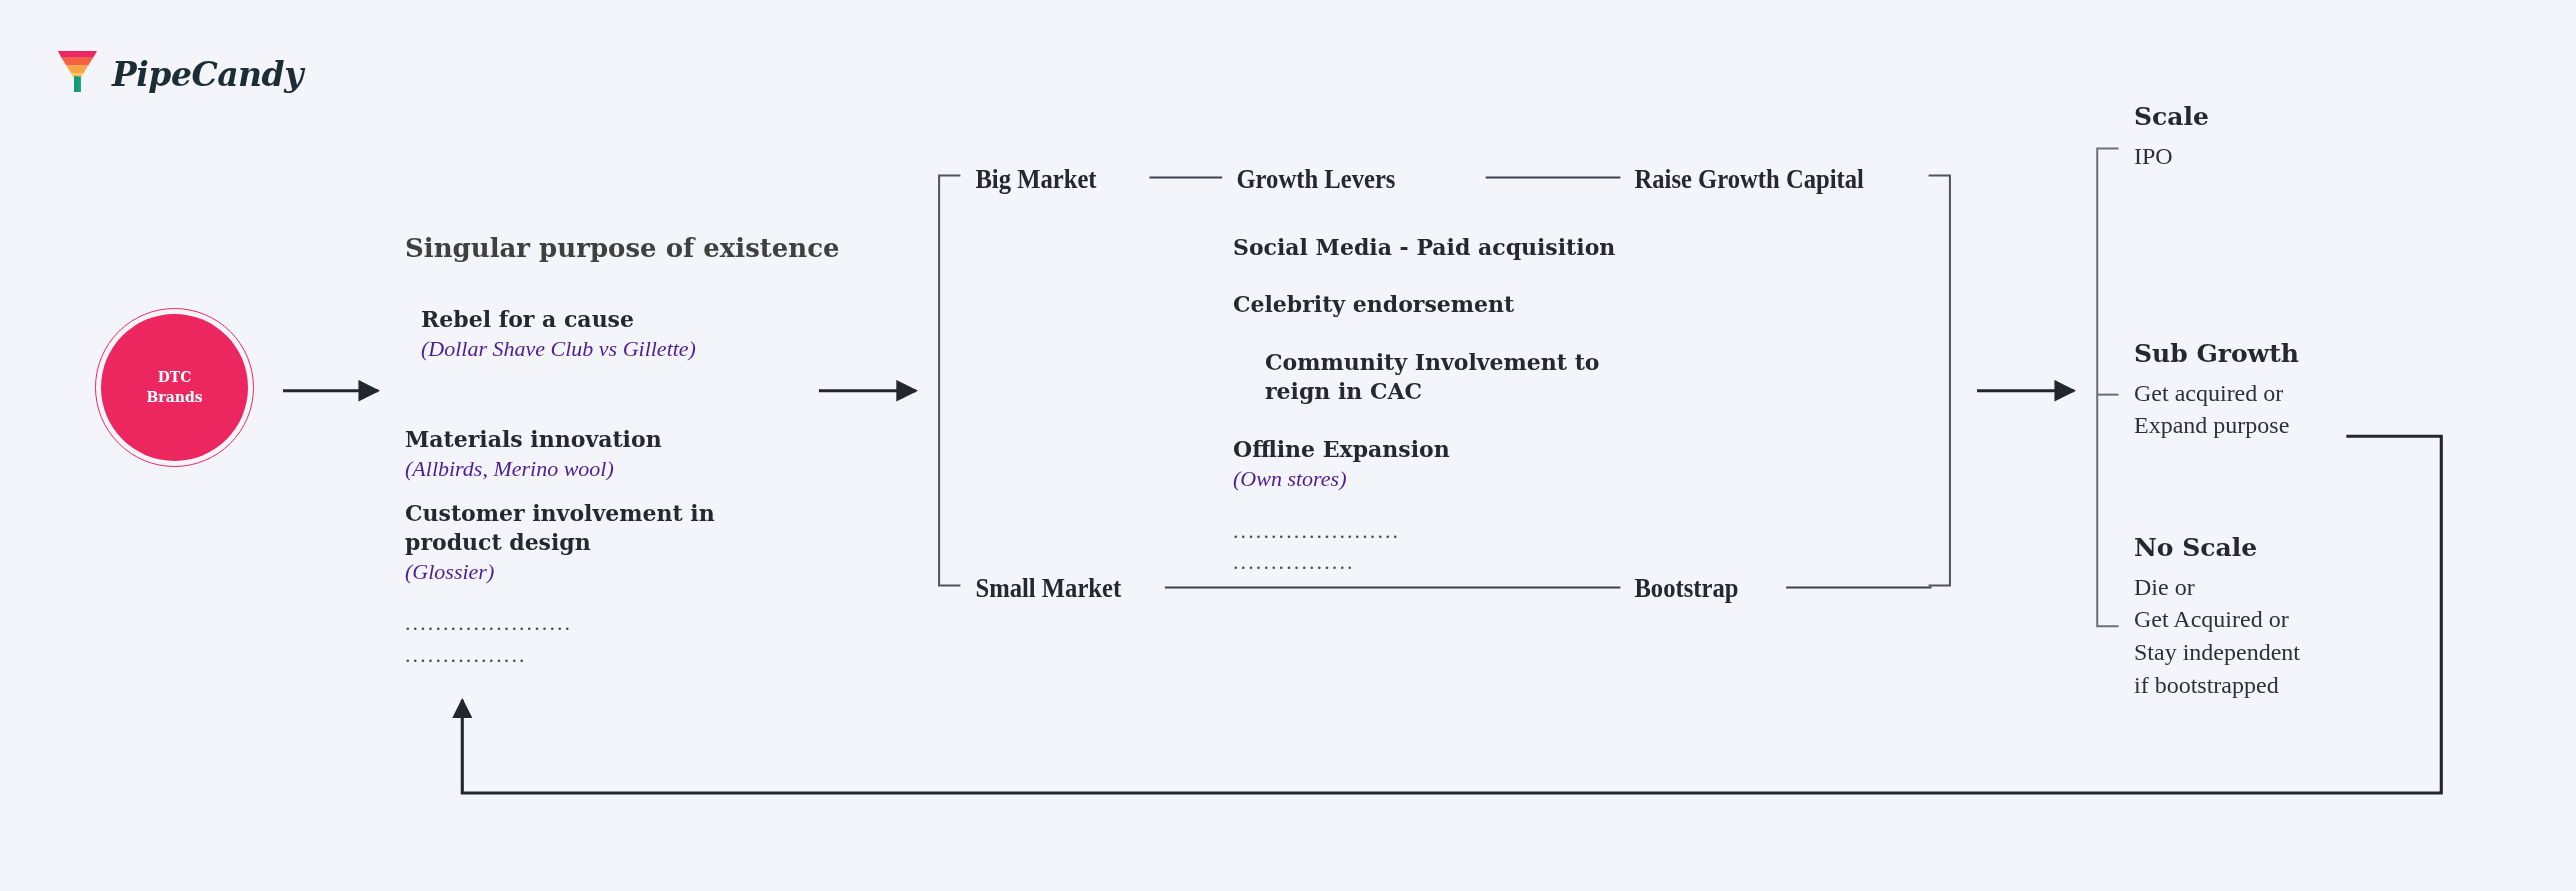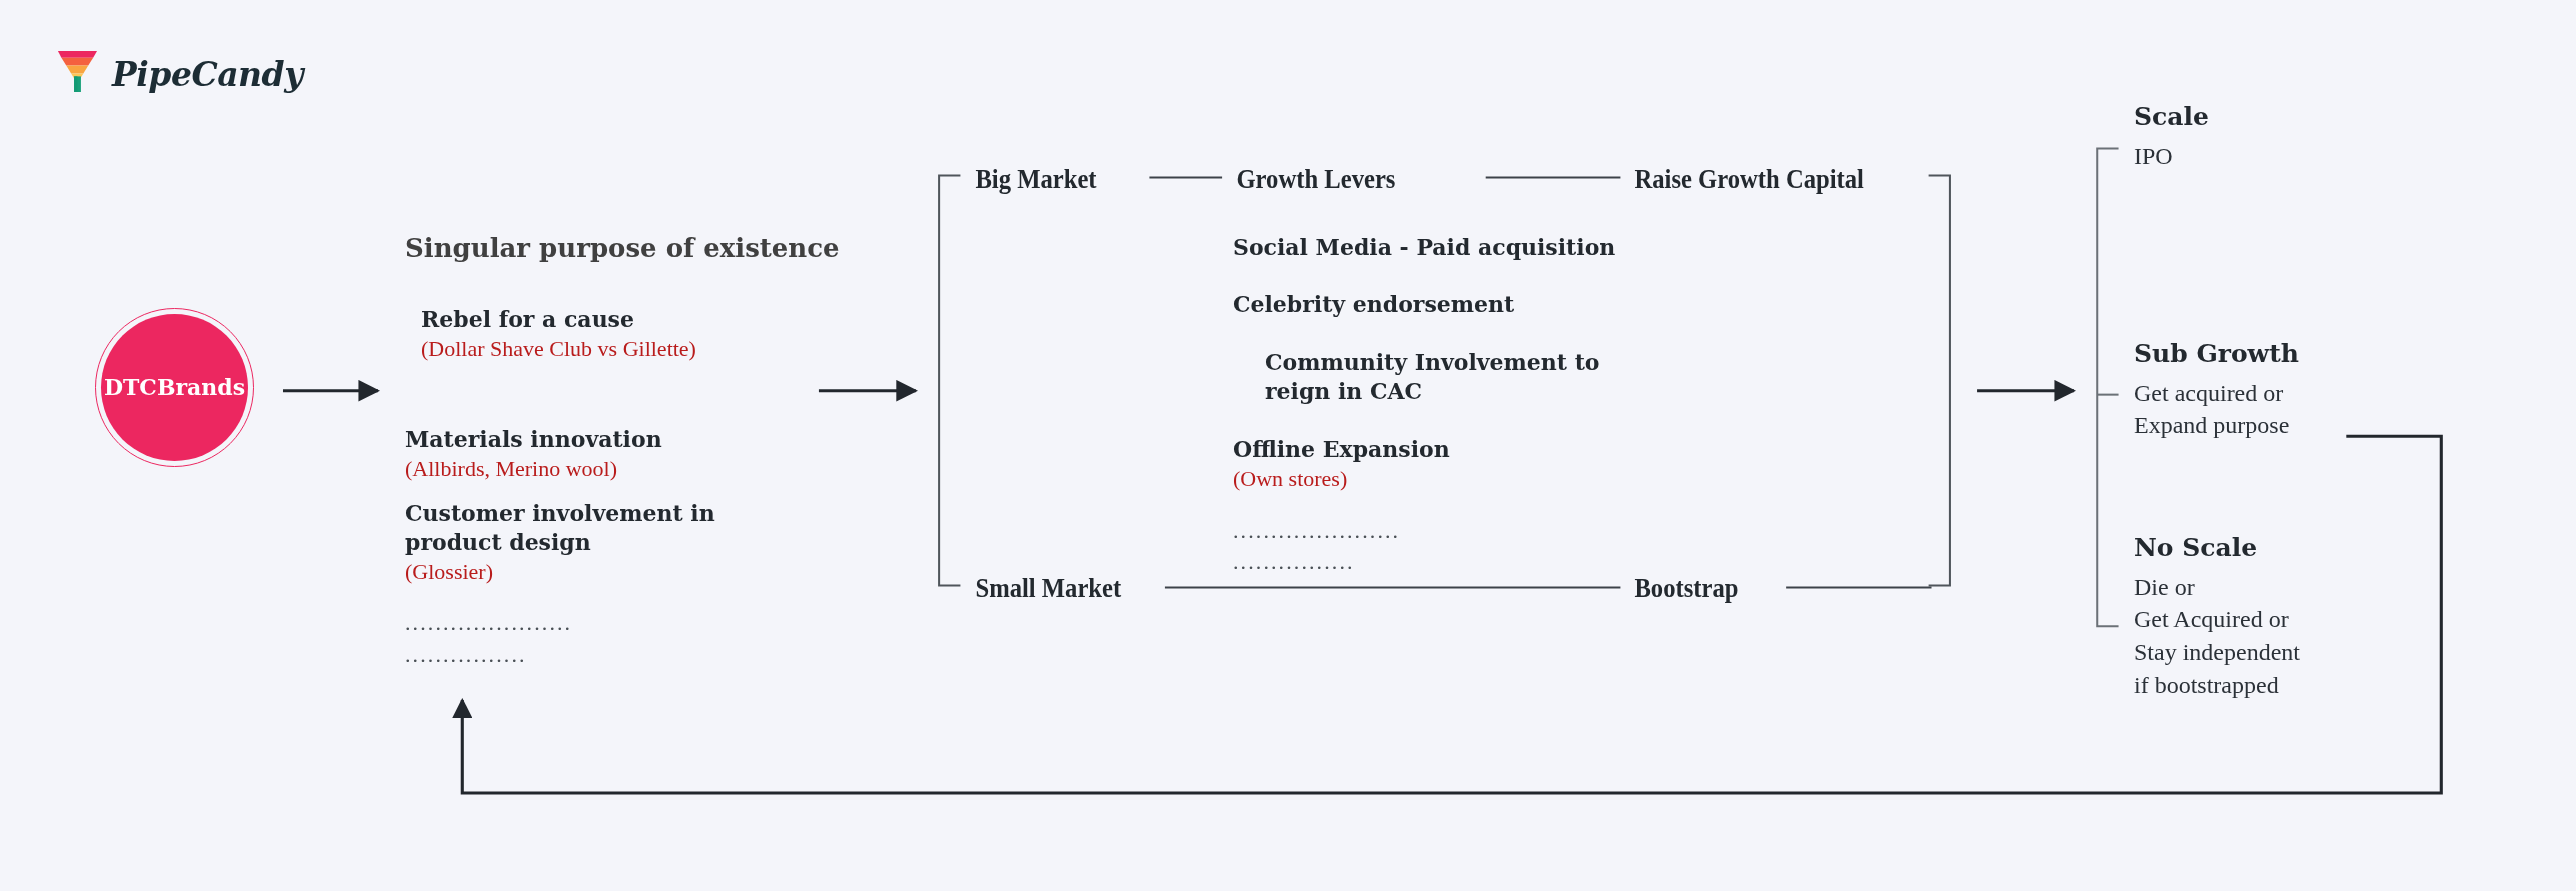--- a/index.html
+++ b/index.html
@@ -51,27 +51,27 @@
     border: 1.9px solid #ec2760;
     padding: 4.8px;
   }
   #dtc-inner {
     width: 100%;
     height: 100%;
     border-radius: 50%;
     background: #ec2760;
     color: #ffffff;
     display: flex;
-    flex-direction: row;
+    flex-direction: column;
     align-items: center;
     justify-content: center;
     line-height: 1.42;
     font-family: "DejaVu Serif", serif;
     font-weight: bold;
-    font-size: 22px;
+    font-size: 14px;
     text-align: center;
   }
 
   
   .blk { position: absolute; }
   .h-main {
     font-family: "DejaVu Serif", serif;
     font-weight: bold;
     font-size: 26px;
     color: #404040;
@@ -82,21 +82,22 @@
     font-weight: bold;
     font-size: 22px;
     line-height: 1.32;
     color: #23292f;
   }
   .item-sub {
     font-family: "Liberation Serif", serif;
     font-weight: normal;
     font-size: 22px;
     line-height: 1.32;
-    color: #b91c1c;
+    color: #4c1d95;
+    font-style: italic;
   }
   .dots {
     font-family: "Liberation Serif", serif;
     font-size: 22px;
     letter-spacing: 2.1px;
     color: #4a5056;
     line-height: 1.1;
   }
 
   

